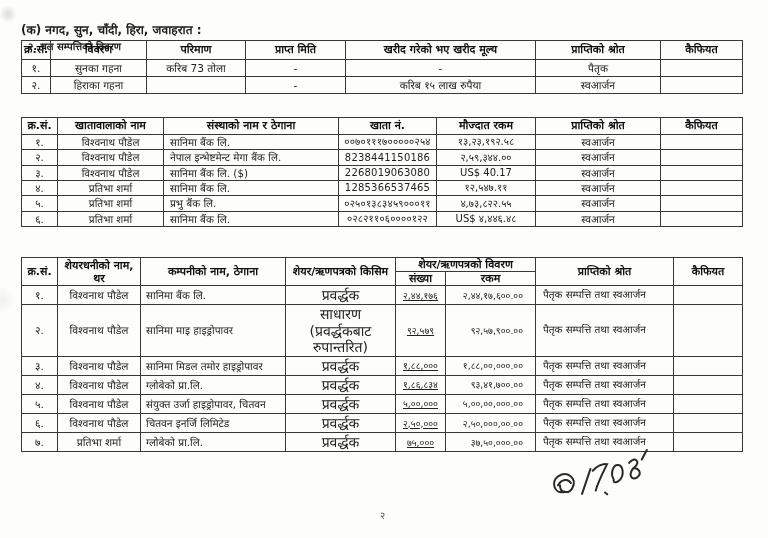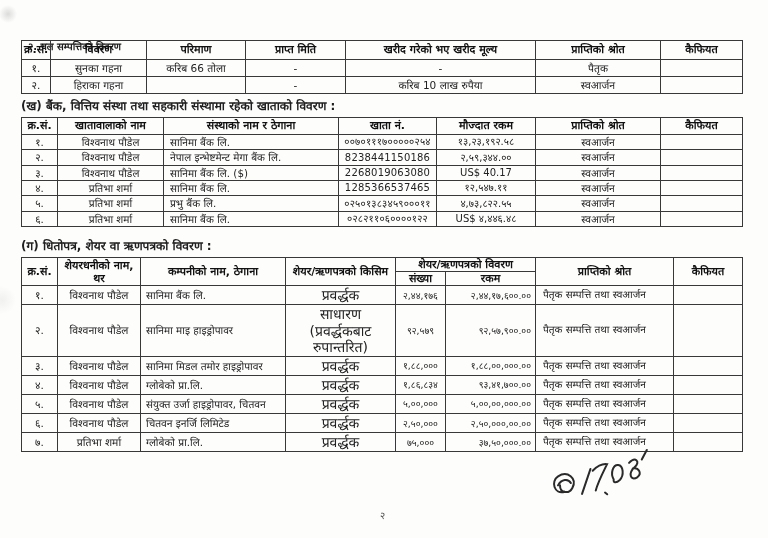--- a/index.html
+++ b/index.html
@@ -31,33 +31,34 @@
   #bank-table th{height:14px;}
   #bank-table td{height:11.5px;font-size:10.3px;}
   #bank-table td:nth-child(3){text-align:left;padding-left:6px;}
   #bank-table td:nth-child(4){font-size:10px;letter-spacing:.2px;}
   #bank-table td:nth-child(5){text-align:center;font-size:10px;}
   
   #shares-table th{height:13px;padding:0 1px;}
   #shares-table td{height:16px;}
   #shares-table td:nth-child(3){text-align:left;padding-left:5px;font-size:10.3px;}
   #shares-table td:nth-child(4){font-size:14px;line-height:1.15;}
-  #shares-table td:nth-child(5){font-size:9.3px;}
-  #shares-table td:nth-child(6){font-size:9.3px;text-align:right;padding-right:4px;}
+  #shares-table td:nth-child(5){font-size:9.3px;text-decoration:underline;}
+  #shares-table td:nth-child(6){font-size:9.3px;text-align:right;padding-right:12px;}
   #shares-table td:nth-child(7){text-align:left;padding-left:7px;font-size:10.2px;}
   .page-num{font-size:10px;color:#4a4a4a;}
   .sig{transform:rotate(-6deg);}
 </style>
 </head>
 <body>
 
 <div class="sheet">
 
   <div class="abs heading" style="left:28px;top:9px;">२. चल सम्पत्तिको विवरण</div>
 
+  <div class="abs sub-heading" style="left:21px;top:24px;">(क) नगद, सुन, चाँदी, हिरा, जवाहरात :</div>
 
   <table id="cash-table" class="abs" style="left:21px;top:40px;width:721px;">
     <colgroup>
       <col style="width:29px">
         <col style="width:96px">
         <col style="width:99px">
       <col style="width:100px">
         <col style="width:190px">
         <col style="width:125px">
         <col style="width:82px">
@@ -70,39 +71,38 @@
         <th>प्राप्त मिति</th>
         <th>खरीद गरेको भए खरीद मूल्य</th>
         <th>प्राप्तिको श्रोत</th>
         <th>कैफियत</th>
       </tr>
     </thead>
     <tbody>
         <tr>
           <td>१.</td>
           <td>सुनका गहना</td>
-          <td>करिब 66 तोला</td>
+          <td>करिब 73 तोला</td>
           <td>-</td>
           <td>-</td>
           <td>पैतृक</td>
           <td></td>
         </tr>
         <tr>
           <td>२.</td>
           <td>हिराका गहना</td>
           <td></td>
           <td>-</td>
-          <td>करिब 10 लाख रुपैया</td>
+          <td>करिब १५ लाख रुपैया</td>
           <td>स्वआर्जन</td>
           <td></td>
         </tr>
       </tbody>
   </table>
 
-  <div class="abs sub-heading" style="left:21px;top:100px;">(ख) बैंक, वित्तिय संस्था तथा सहकारी संस्थामा रहेको खाताको विवरण :</div>
 
   <table id="bank-table" class="abs" style="left:21px;top:117px;width:721px;">
     <colgroup>
       <col style="width:36px">
         <col style="width:106px">
         <col style="width:175px">
       <col style="width:98px">
         <col style="width:99px">
         <col style="width:125px">
         <col style="width:82px">
@@ -169,21 +169,20 @@
           <td>प्रतिभा शर्मा</td>
           <td>सानिमा बैंक लि.</td>
           <td>०२८२११०६००००१२२</td>
           <td>US$ ४,४४६.४८</td>
           <td>स्वआर्जन</td>
           <td></td>
         </tr>
       </tbody>
   </table>
 
-  <div class="abs sub-heading" style="left:21px;top:240px;">(ग) धितोपत्र, शेयर वा ऋणपत्रको विवरण :</div>
 
   <table id="shares-table" class="abs" style="left:21px;top:257px;width:721px;">
     <colgroup>
       <col style="width:36px">
         <col style="width:83px">
         <col style="width:145px">
         <col style="width:110px">
       <col style="width:50px">
         <col style="width:90px">
         <col style="width:138px">

